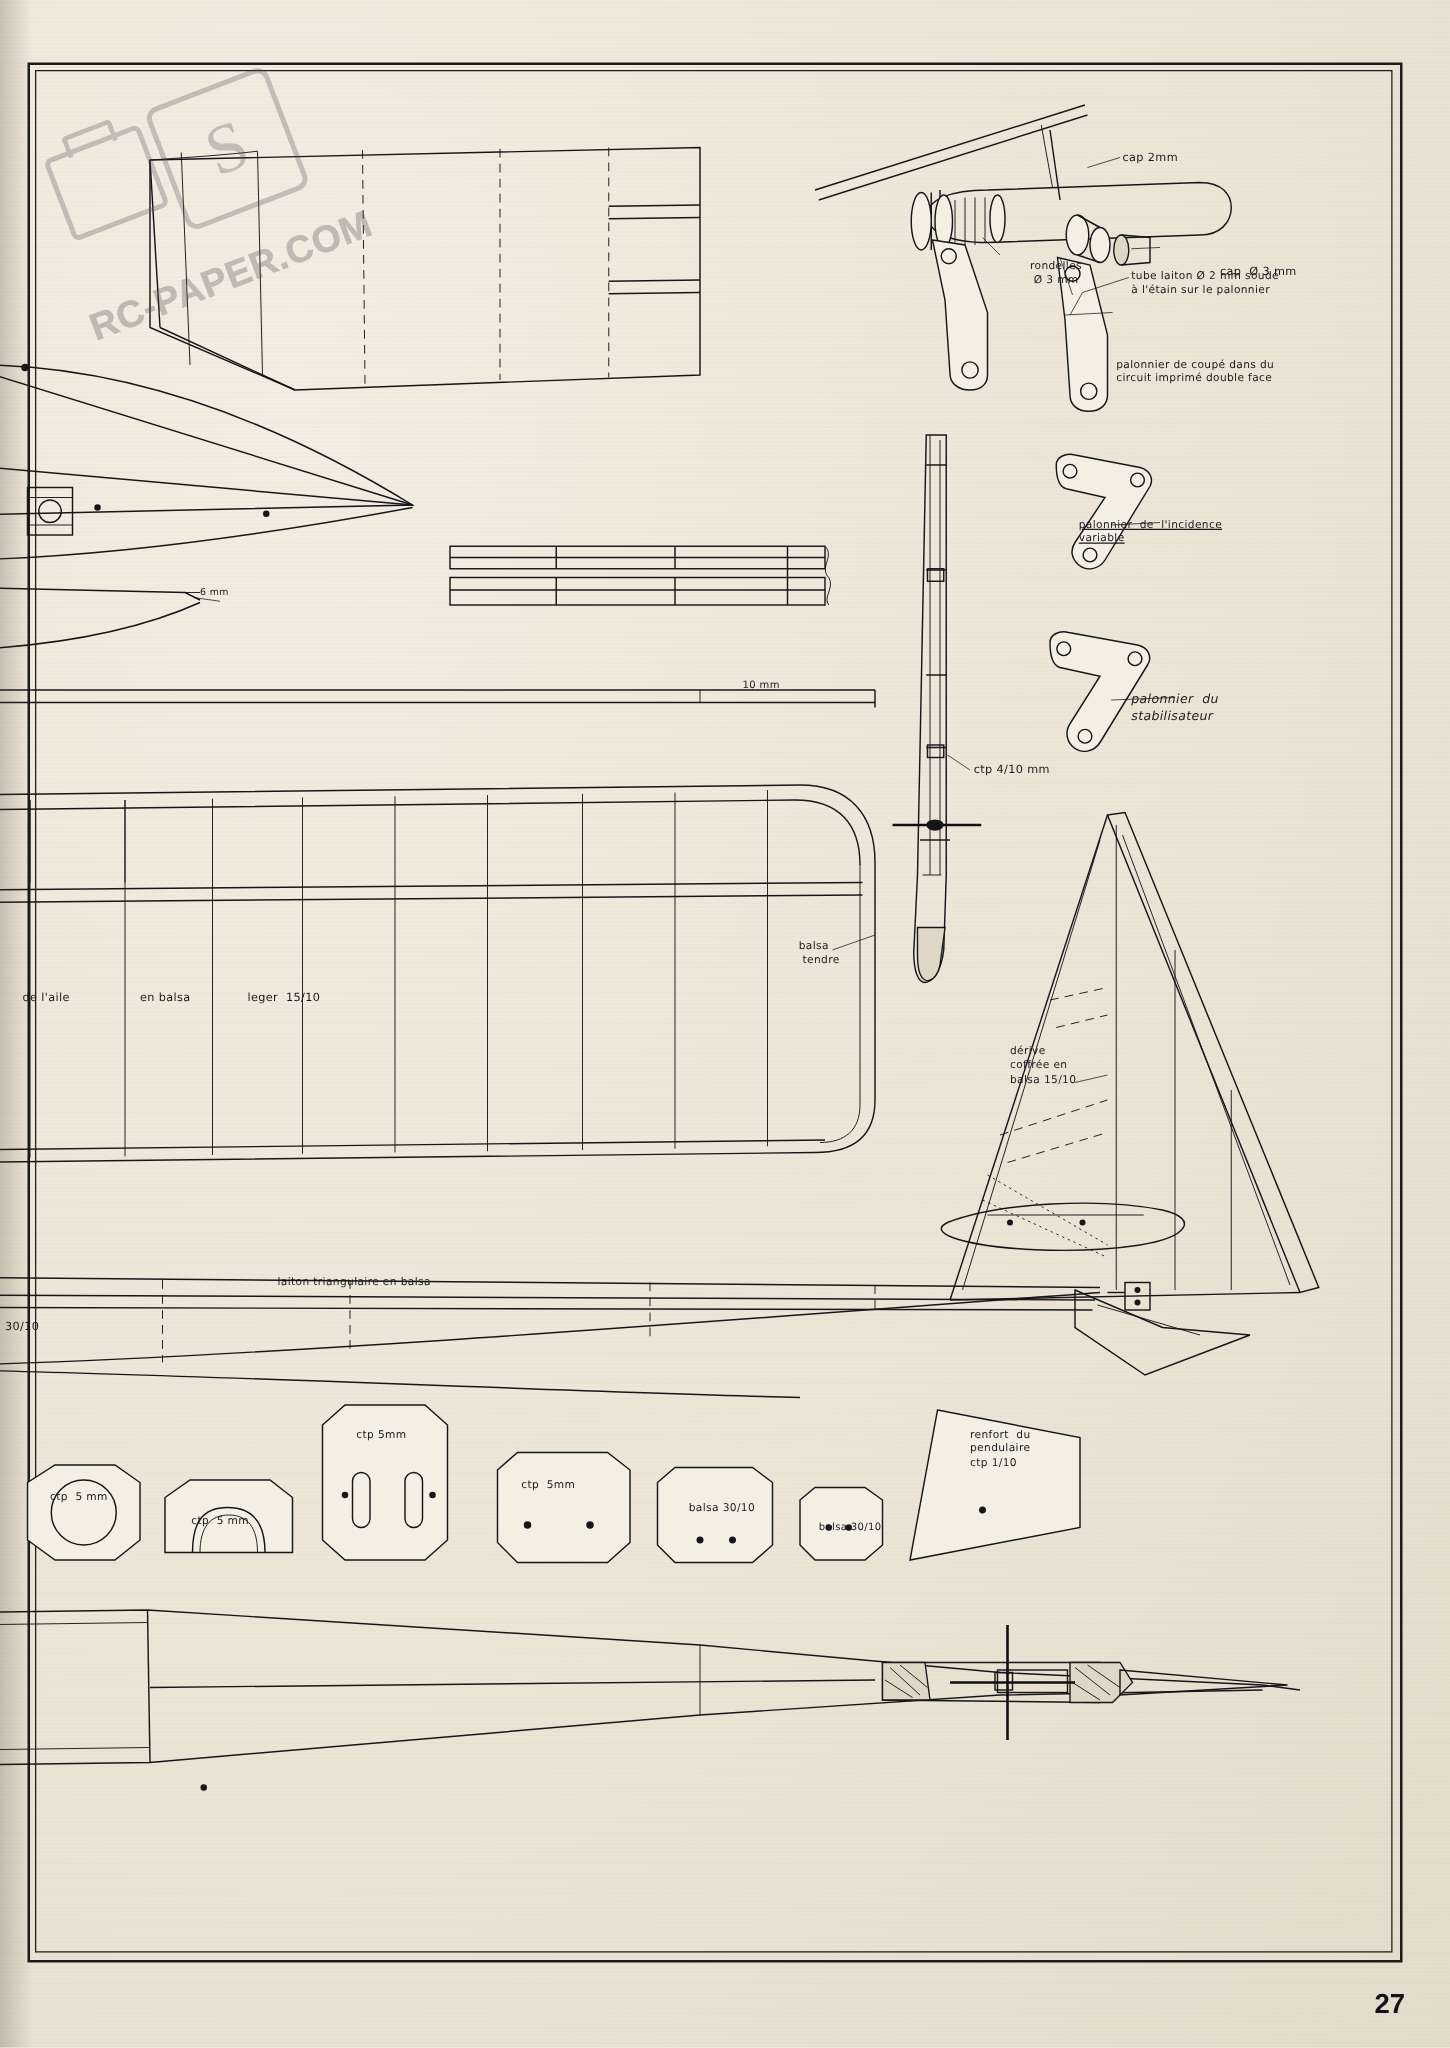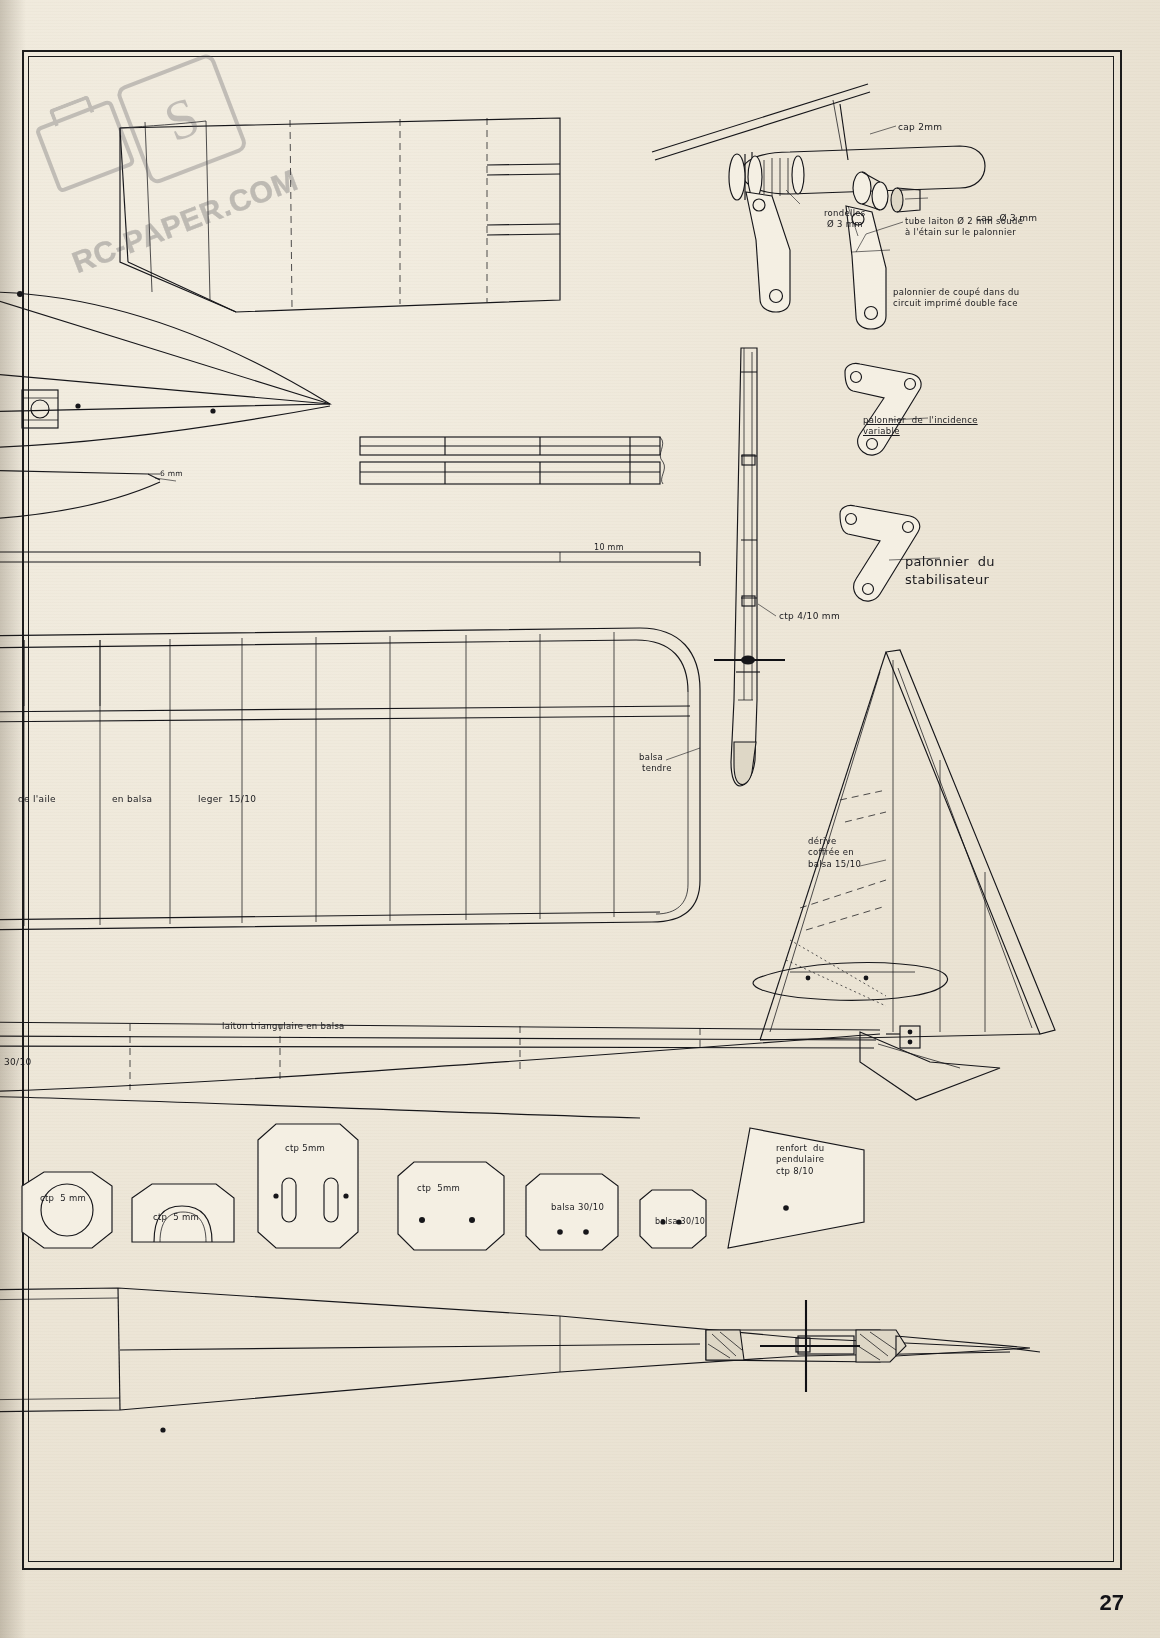--- a/index.html
+++ b/index.html
@@ -354,40 +354,40 @@
   <div class="label u" style="left:898px;top:121px;">cap 2mm</div>
   <div class="label u" style="left:930px;top:212px;margin-left:46px;">cap  Ø 3 mm</div>
   <div class="label" style="left:784px;top:208px;font-size:8.5px;margin-left:40px;">rondelles
  Ø 3 mm</div>
   <div class="label" style="left:905px;top:216px;font-size:8.5px;">tube laiton Ø 2 mm soudé
 à l'étain sur le palonnier</div>
   <div class="label" style="left:893px;top:243px;font-size:8.5px;margin-top:44px;">palonnier de coupé dans du
 circuit imprimé double face</div>
   <div class="label" style="left:863px;top:415px;font-size:8.5px;text-decoration:underline;">palonnier  de  l'incidence
 variable</div>
-  <div class="label" style="left:905px;top:553px;font-size:13px;">palonnier  du
+  <div class="label" style="left:905px;top:553px;font-size:10px;font-style:italic;">palonnier  du
 stabilisateur</div>
   <div class="label" style="left:779px;top:610px;">ctp 4/10 mm</div>
   <div class="label" style="left:594px;top:543px;font-size:8px;">10 mm</div>
   <div class="label" style="left:160px;top:469px;font-size:7.5px;">6 mm</div>
   <div class="label" style="left:639px;top:752px;font-size:8.5px;">balsa
  tendre</div>
   <div class="label" style="left:18px;top:793px;">de l'aile</div>
   <div class="label" style="left:112px;top:793px;">en balsa</div>
   <div class="label" style="left:198px;top:793px;">leger  15/10</div>
   <div class="label" style="left:808px;top:836px;font-size:8.5px;">dérive
 coffrée en
 balsa 15/10</div>
   <div class="label" style="left:222px;top:1021px;font-size:8.5px;">laiton triangulaire en balsa</div>
   <div class="label" style="left:4px;top:1056px;">30/10</div>
   <div class="label" style="left:285px;top:1143px;font-size:8.5px;">ctp 5mm</div>
   <div class="label" style="left:417px;top:1183px;font-size:8.5px;">ctp  5mm</div>
   <div class="label" style="left:776px;top:1143px;font-size:8.5px;">renfort  du
 pendulaire
-ctp 8/10</div>
+ctp 1/10</div>
   <div class="label" style="left:551px;top:1202px;font-size:8.5px;">balsa 30/10</div>
   <div class="label" style="left:655px;top:1217px;font-size:8px;">balsa 30/10</div>
   <div class="label" style="left:40px;top:1193px;font-size:8.5px;">ctp  5 mm</div>
   <div class="label" style="left:153px;top:1212px;font-size:8.5px;">ctp  5 mm</div>
 
   <div class="watermark">
     <div class="wm-cam"></div>
     <div class="wm-badge">S</div>
     <div class="wm-text">RC-PAPER.COM</div>
   </div>

